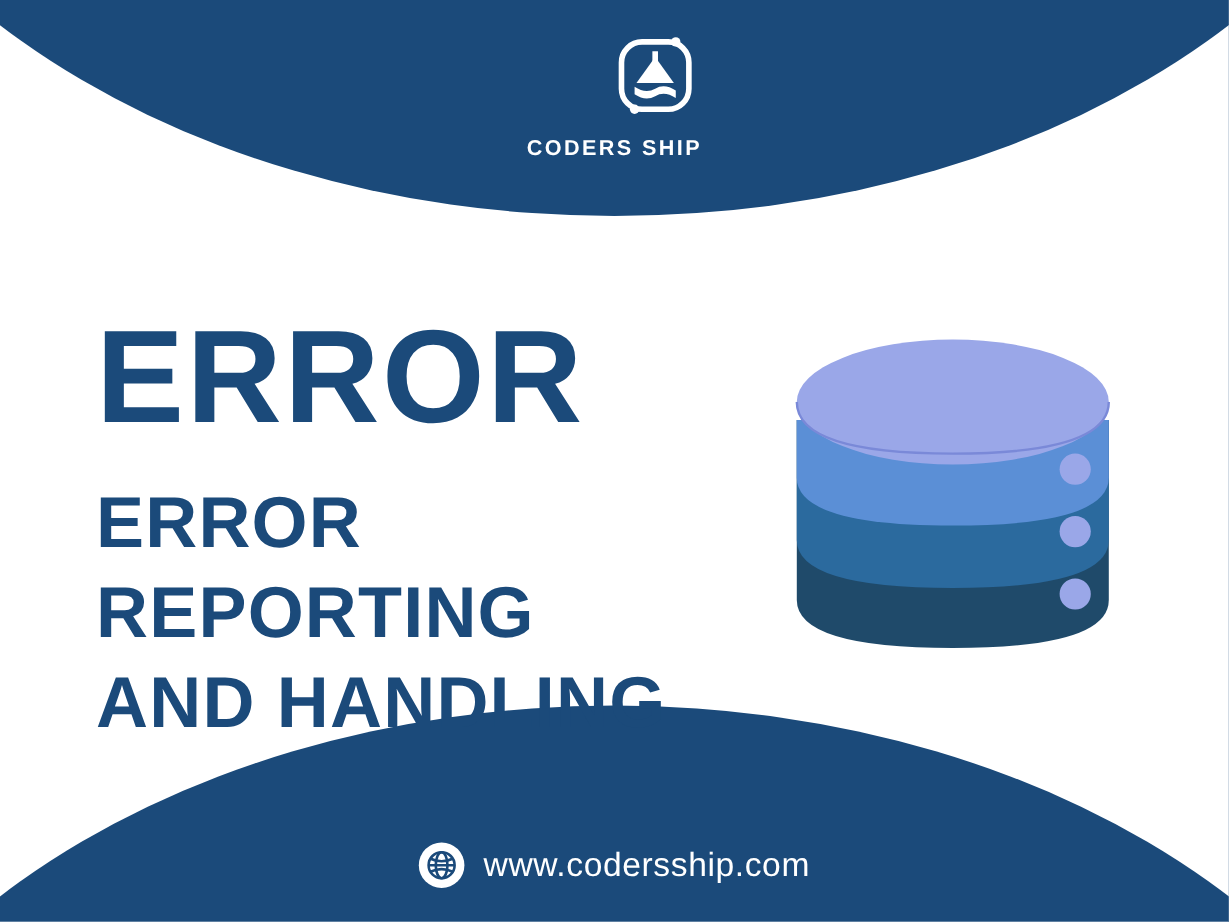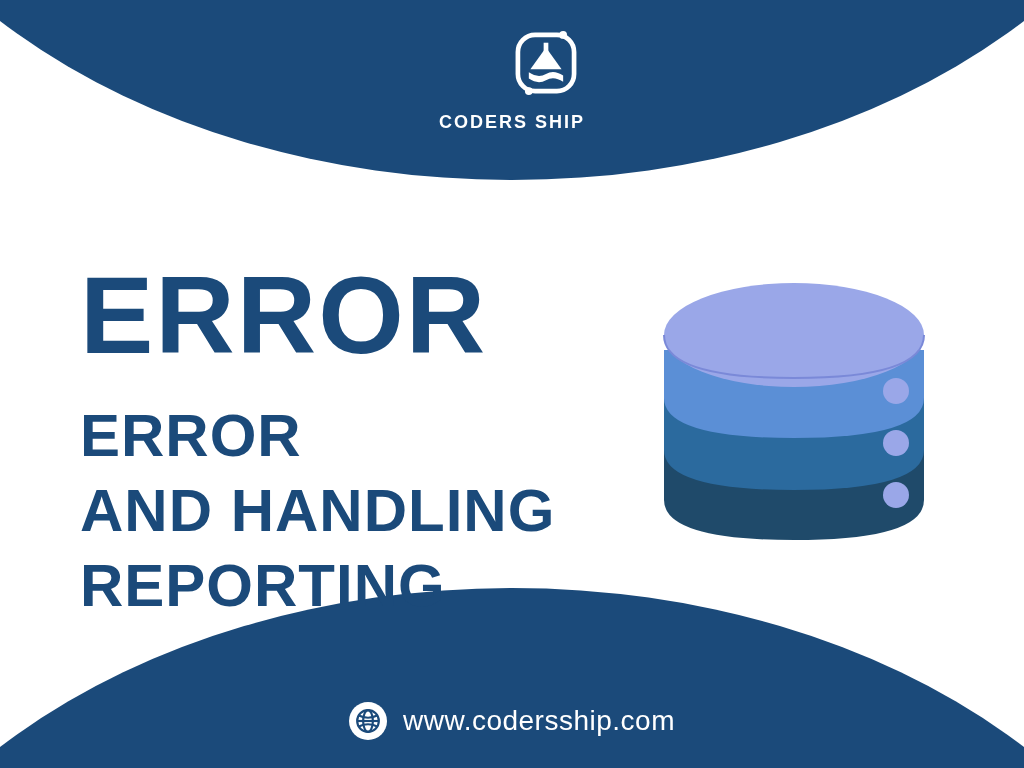--- a/index.html
+++ b/index.html
@@ -116,22 +116,22 @@
       <path d="M28 62 Q40 70 50 64 Q60 58 72 66 L72 74 Q60 66 50 72 Q40 78 28 70 Z" fill="#ffffff"></path>
     </svg>
   </span>
   <div class="logo-text">CODERS SHIP</div>
 </div>
 
 <div class="content">
   <div class="title">ERROR</div>
   <div class="subtitle">
     <div>ERROR</div>
+    <div>REPORTING</div>
     <div>AND HANDLING</div>
-    <div>REPORTING</div>
   </div>
 </div>
 
 <div class="db-icon">
   <svg width="300" height="300" viewBox="0 0 300 300">
     <path d="M20 90 L20 240 Q20 280 150 280 Q280 280 280 240 L280 90 Z" fill="#1f4a6a"></path>
     <circle cx="252" cy="235" r="13" fill="#9aa7e8"></circle>
     <path d="M20 90 L20 190 Q20 230 150 230 Q280 230 280 190 L280 90 Z" fill="#2b6a9e"></path>
     <circle cx="252" cy="183" r="13" fill="#9aa7e8"></circle>
     <path d="M20 90 L20 138 Q20 178 150 178 Q280 178 280 138 L280 90 Z" fill="#5b8fd6"></path>

